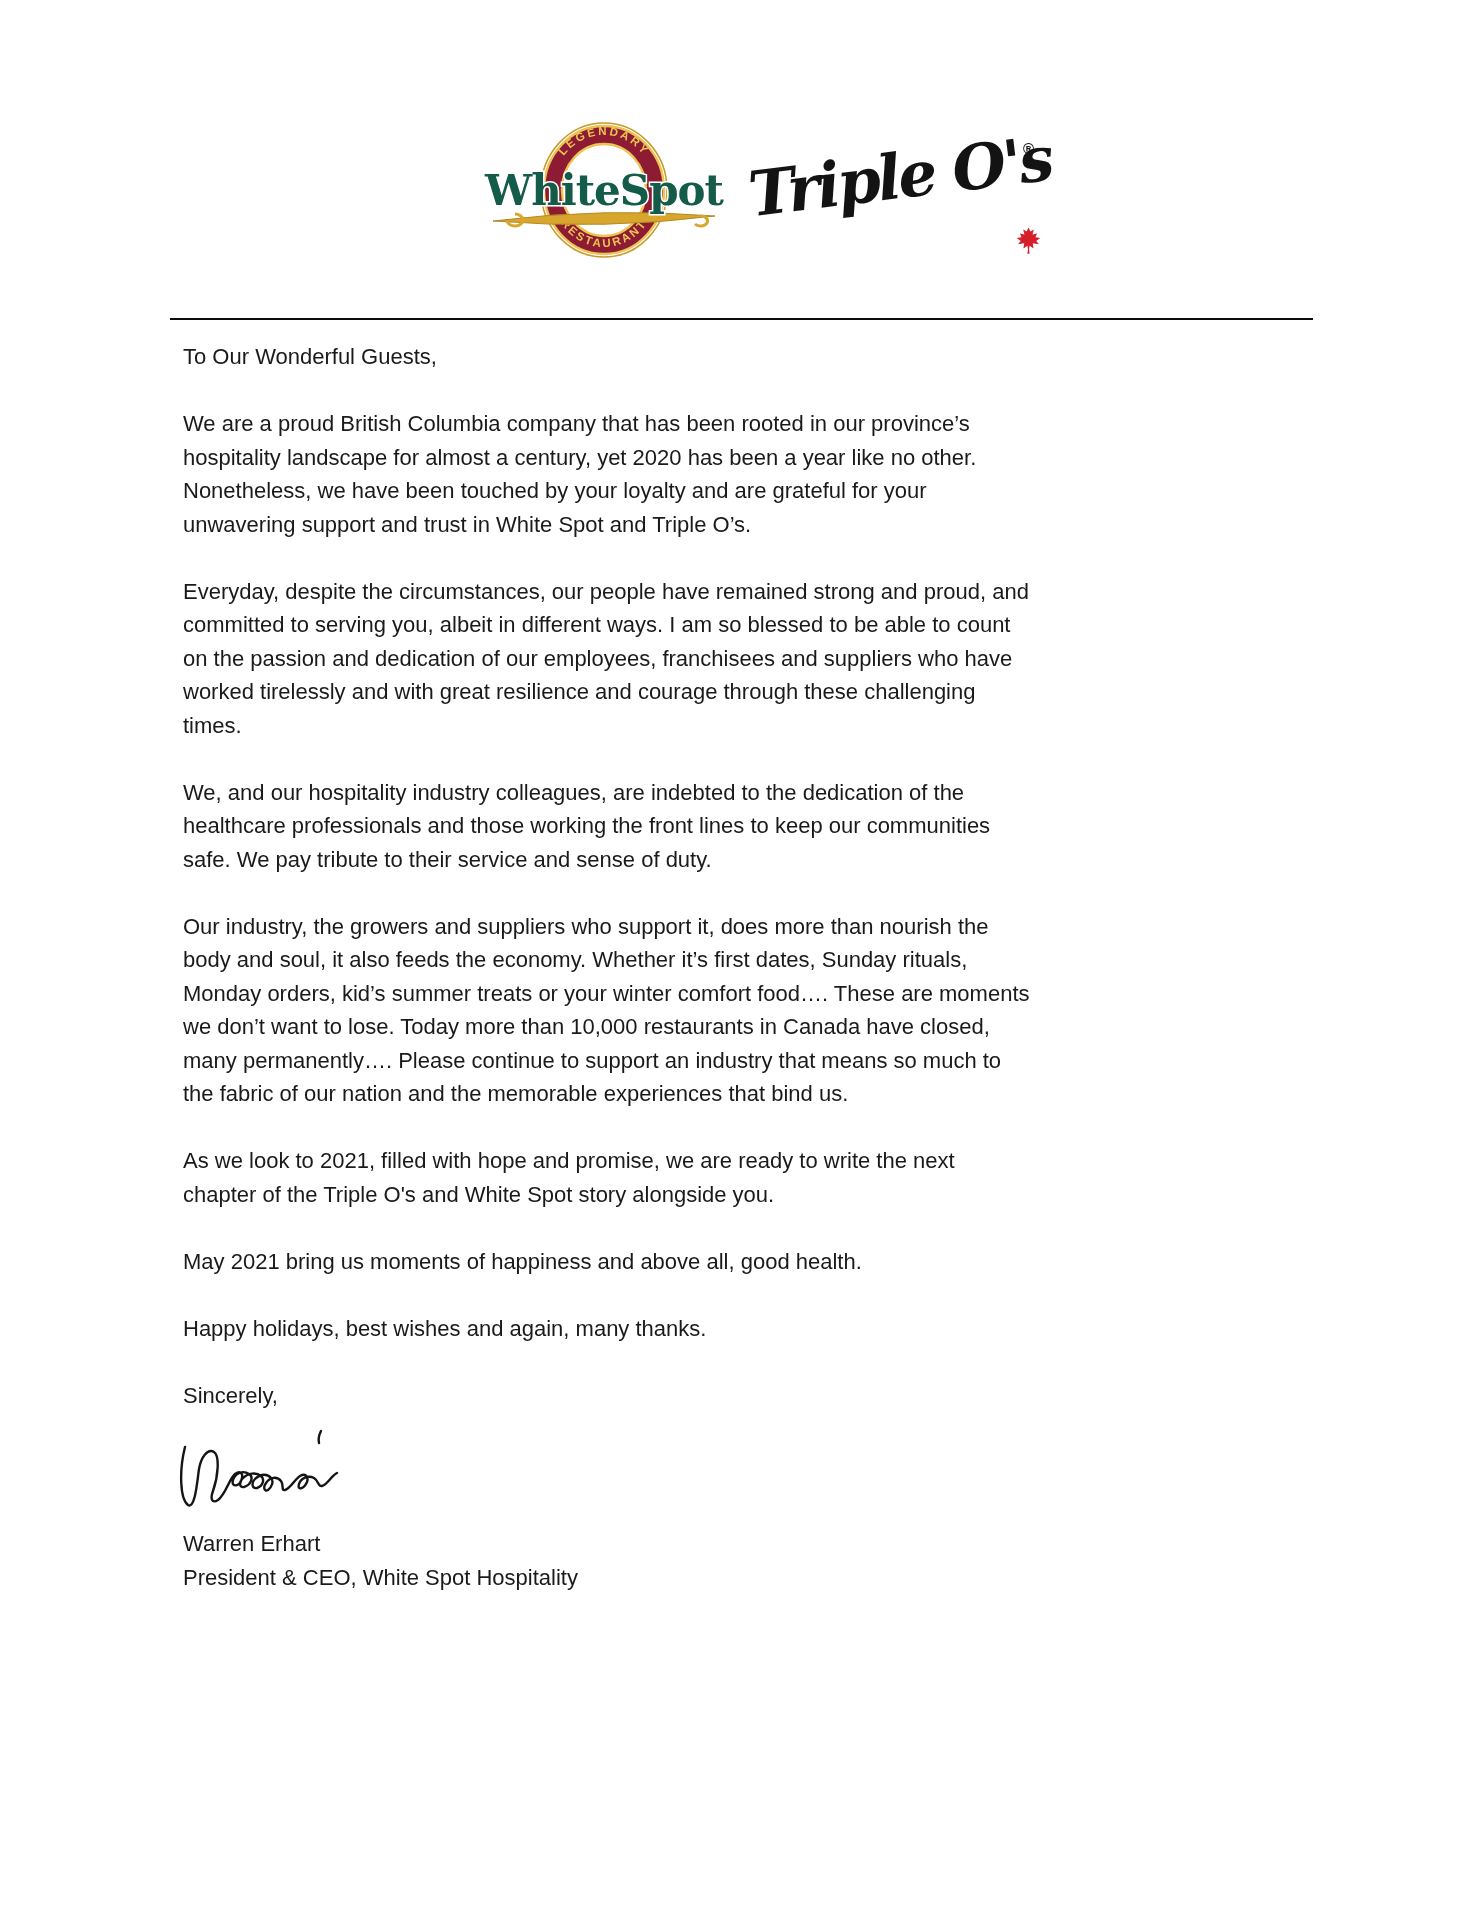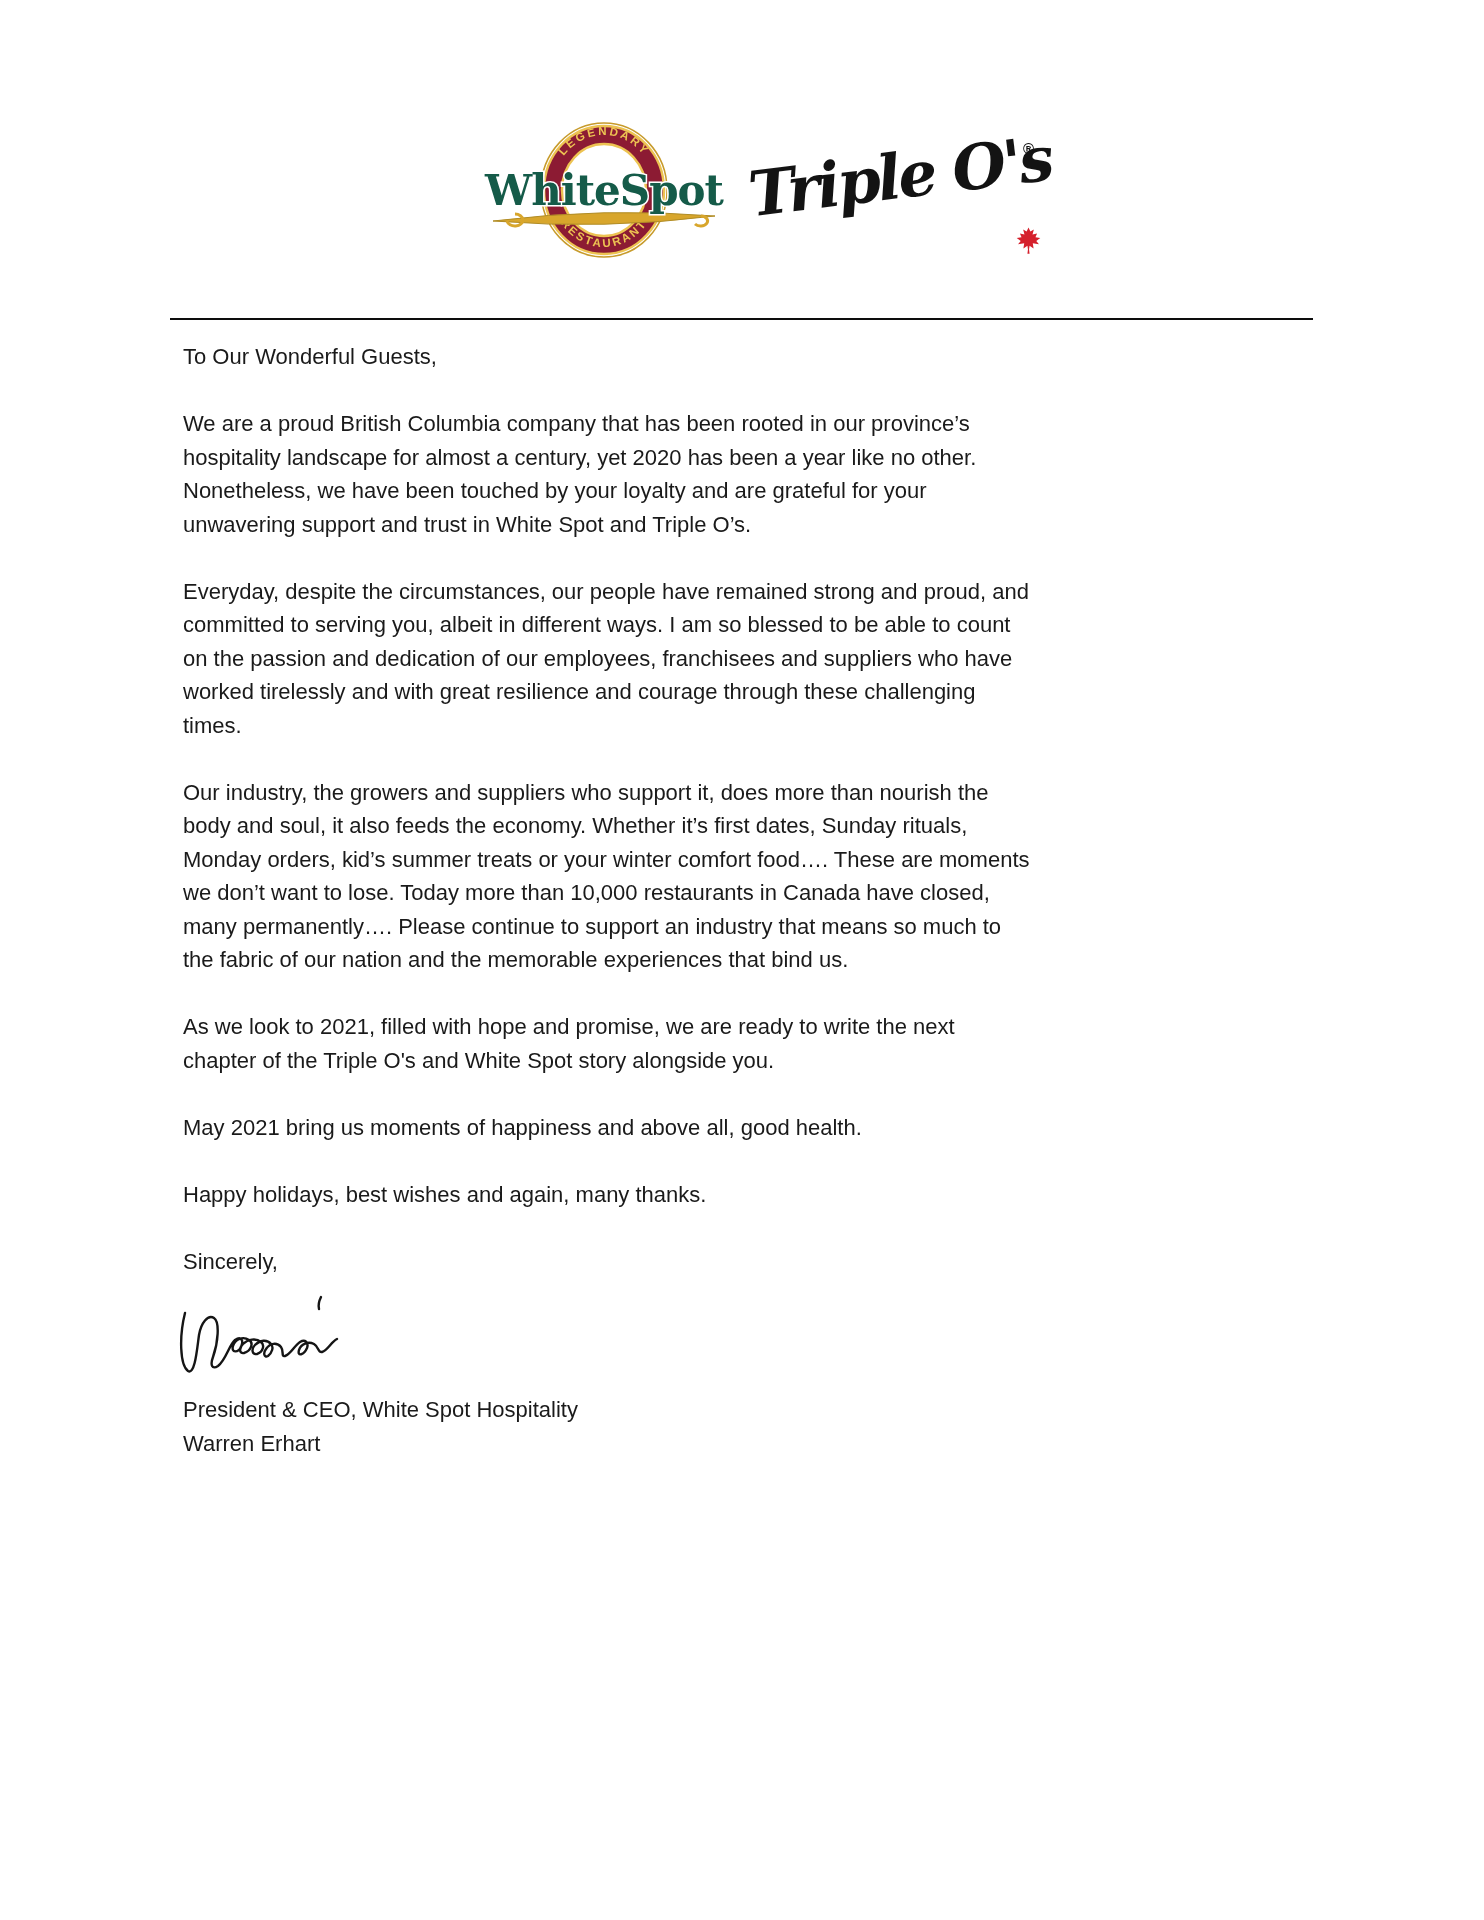--- a/index.html
+++ b/index.html
@@ -96,38 +96,41 @@
     <p>To Our Wonderful Guests,</p>
     <p>We are a proud British Columbia company that has been rooted in our province’s
 hospitality landscape for almost a century, yet 2020 has been a year like no other.
 Nonetheless, we have been touched by your loyalty and are grateful for your
 unwavering support and trust in White Spot and Triple O’s.</p>
     <p>Everyday, despite the circumstances, our people have remained strong and proud, and
 committed to serving you, albeit in different ways. I am so blessed to be able to count
 on the passion and dedication of our employees, franchisees and suppliers who have
 worked tirelessly and with great resilience and courage through these challenging
 times.</p>
+    <p>We, and our hospitality industry colleagues, are indebted to the dedication of the
+healthcare professionals and those working the front lines to keep our communities
+safe. We pay tribute to their service and sense of duty.</p>
     <p>Our industry, the growers and suppliers who support it, does more than nourish the
 body and soul, it also feeds the economy. Whether it’s first dates, Sunday rituals,
 Monday orders, kid’s summer treats or your winter comfort food…. These are moments
 we don’t want to lose. Today more than 10,000 restaurants in Canada have closed,
 many permanently…. Please continue to support an industry that means so much to
 the fabric of our nation and the memorable experiences that bind us.</p>
     <p>As we look to 2021, filled with hope and promise, we are ready to write the next
 chapter of the Triple O's and White Spot story alongside you.</p>
     <p>May 2021 bring us moments of happiness and above all, good health.</p>
     <p>Happy holidays, best wishes and again, many thanks.</p>
     <p class="closing">Sincerely,</p>
 
     <svg class="signature-scribble" viewBox="0 0 200 92" xmlns="http://www.w3.org/2000/svg">
       <g fill="none" stroke="#151515" stroke-width="2.4" stroke-linecap="round">
         <path d="M12 22 C6 46 7 74 15 80 C22 84 24 58 26 44 C28 32 35 23 41 27 C47 31 45 52 40 66 C37 74 39 79 45 75 C53 69 56 54 62 49 C68 45 71 49 68 56 C65 62 58 62 60 55 C62 48 70 45 76 49 C81 52 78 60 71 62 C66 63 66 57 70 53 C75 48 83 47 88 51 C92 54 90 61 84 63 C79 64 78 58 82 54 C87 49 94 48 98 53 C101 56 99 62 95 65 C91 67 90 62 93 58 C97 52 104 51 108 56 C111 60 108 66 112 65 C118 63 121 55 127 51 C132 48 136 51 134 57 C131 64 124 66 126 59 C128 53 135 50 141 53 C146 56 145 62 149 61 C155 59 158 51 164 48"></path>
         <path d="M148 6 C146 10 145 14 146 18"></path>
       </g>
     </svg>
 
     <div class="signature-block">
+      <div>Warren Erhart</div>
       <div>President &amp; CEO, White Spot Hospitality</div>
-      <div>Warren Erhart</div>
     </div>
   </main>
 
 </div>
 
 </body></html>

